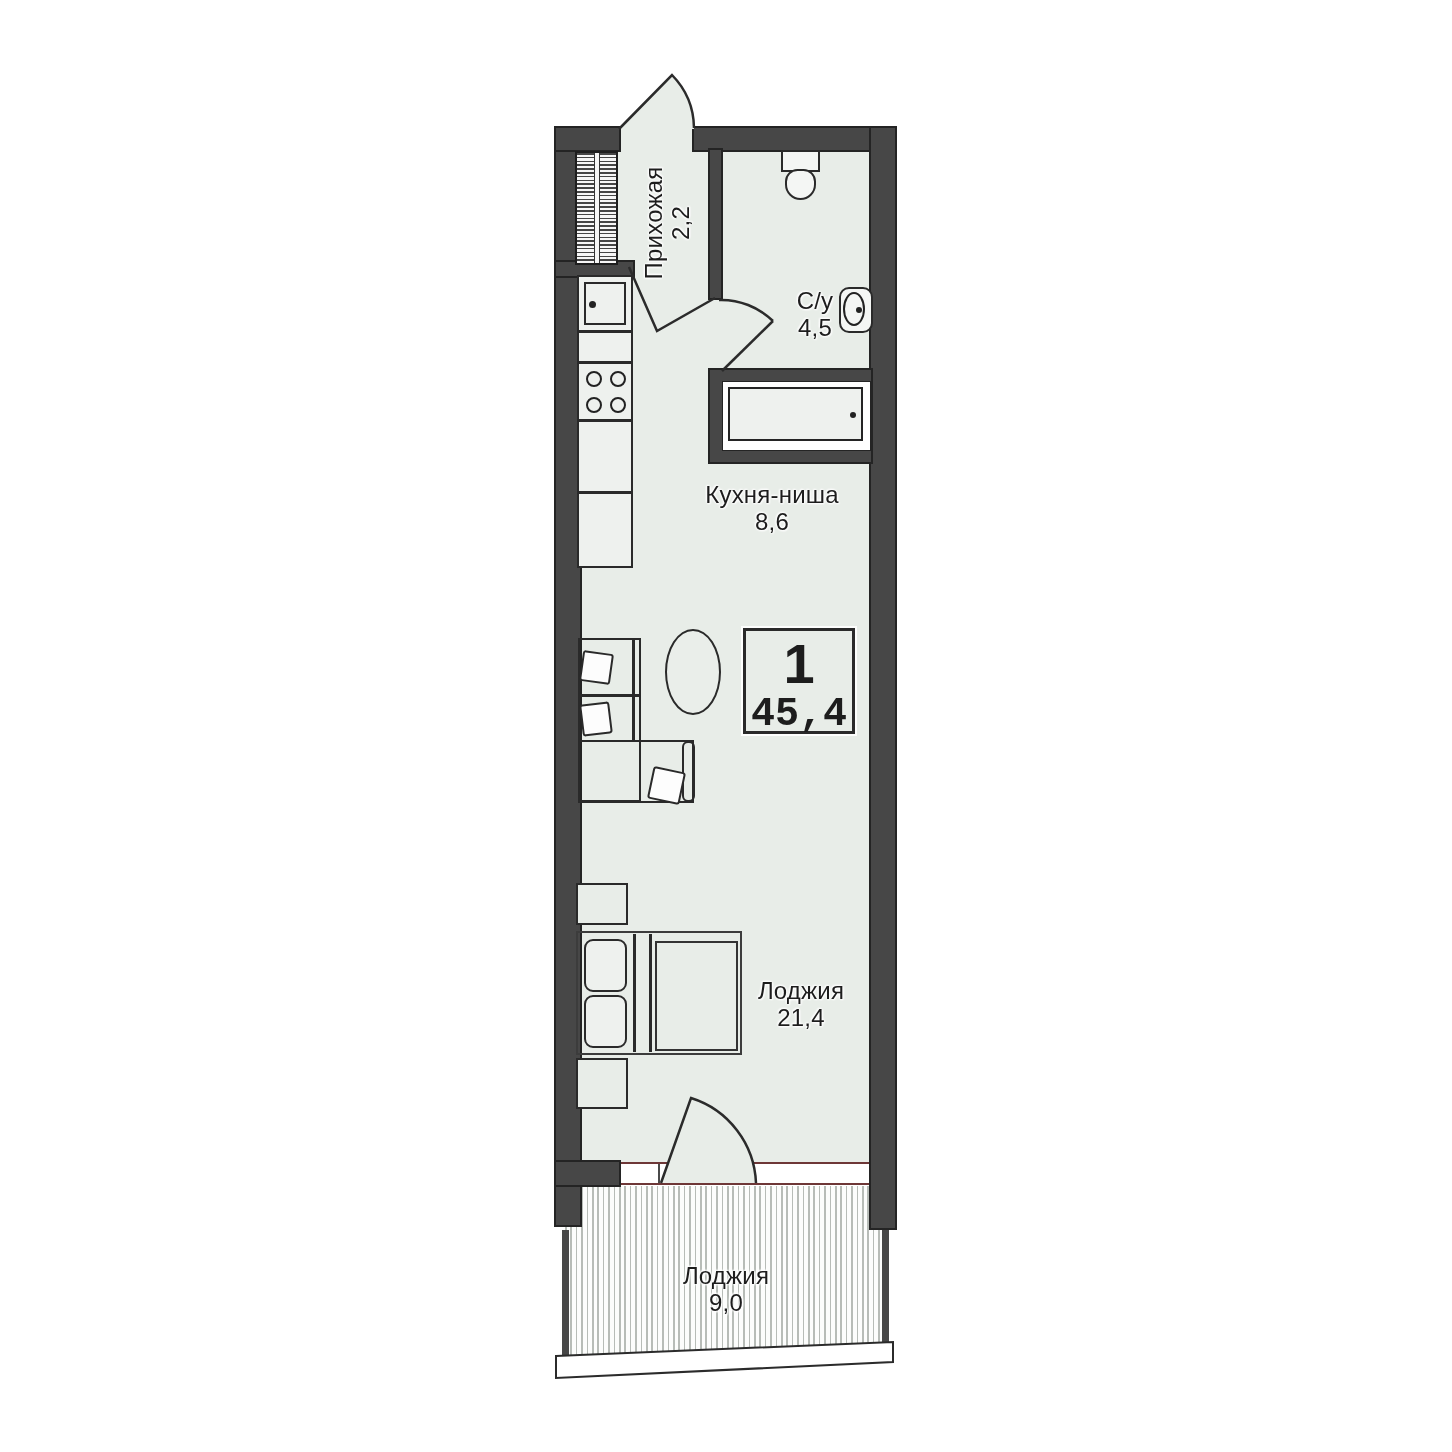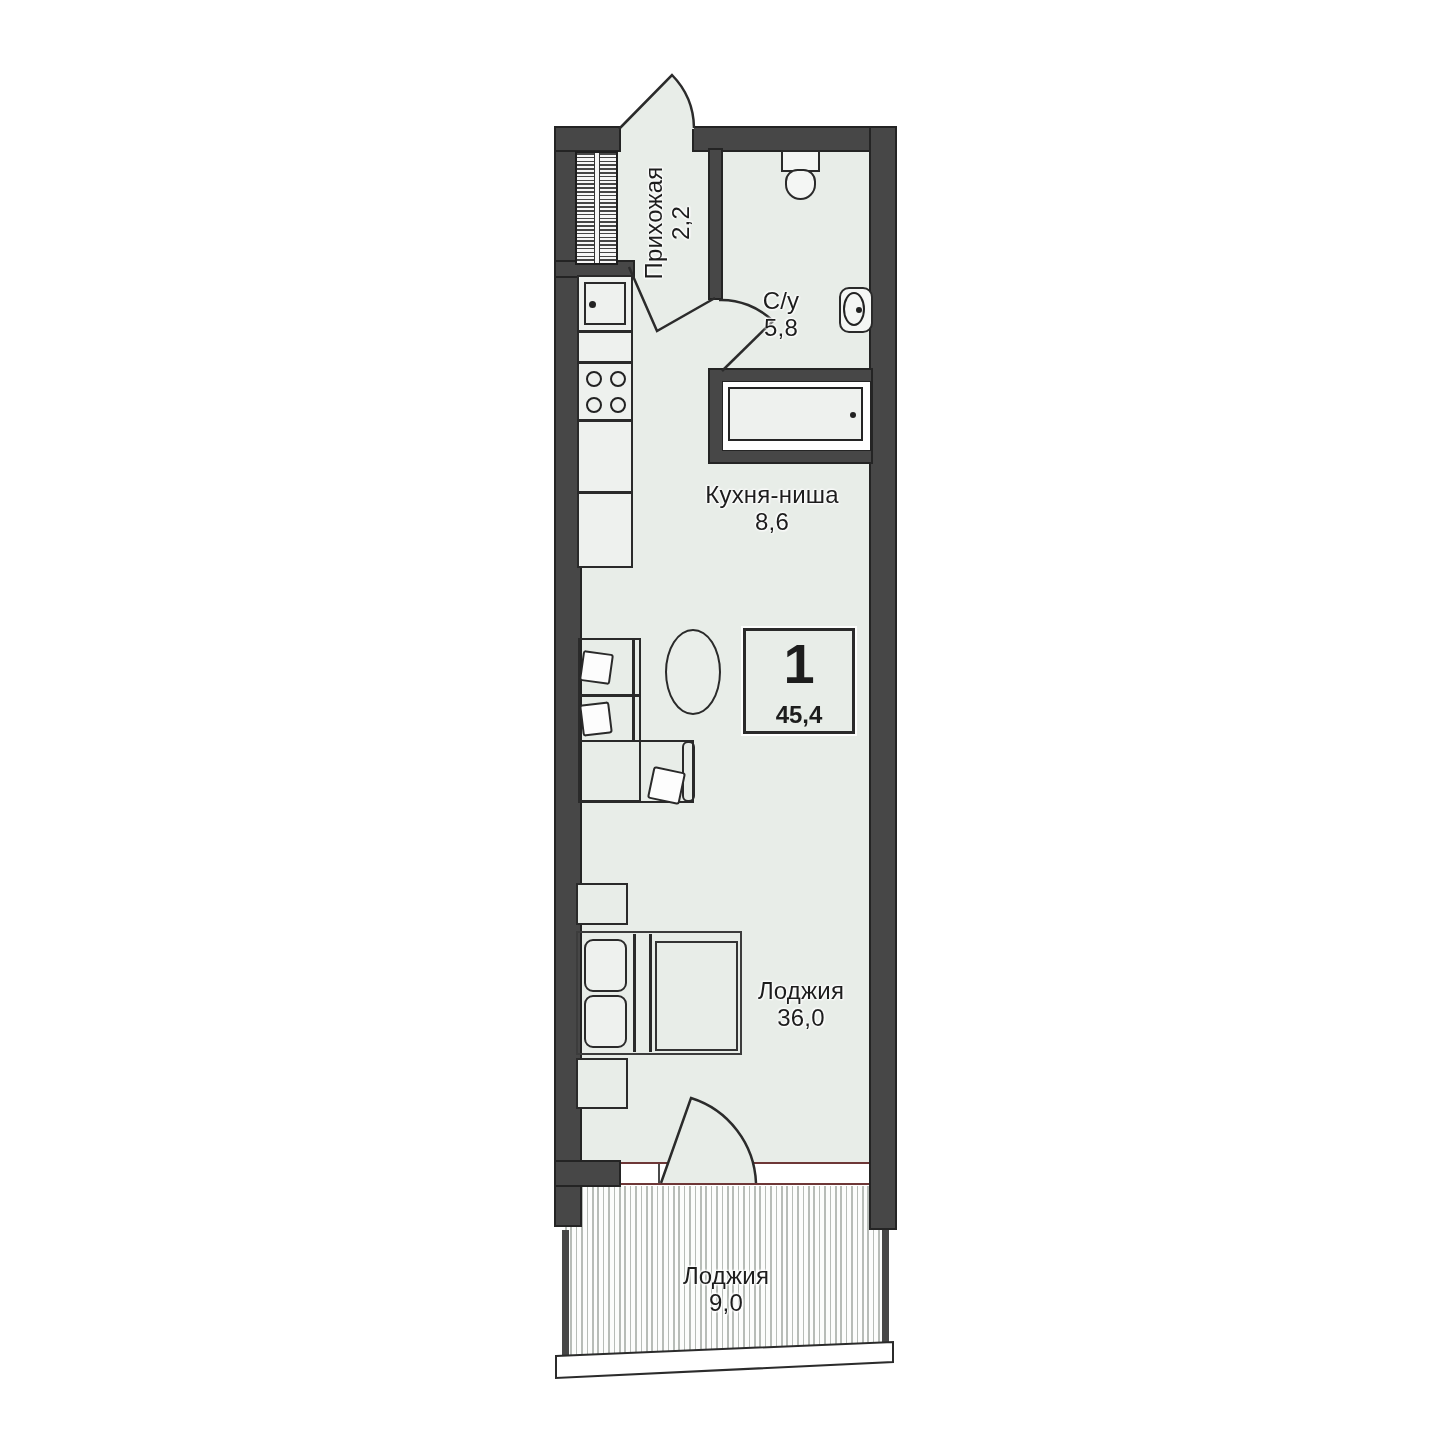--- a/index.html
+++ b/index.html
@@ -36,21 +36,21 @@
   
   .window-band{background:#ffffff;border-top:2.5px solid var(--window_frame,#6e3737);
                border-bottom:2.5px solid var(--window_frame,#6e3737);}
   .band-div{background:#4a4a4a;width:2px;}
   
   .badge{border:3px solid var(--line,#2a2a2a);display:flex;flex-direction:column;align-items:center;
          justify-content:flex-start;padding-top:4px;box-shadow:0 0 0 2px rgba(255,255,255,.9);
          color:var(--text,#1d1d1d);}
   .badge .num{font-size:56px;font-weight:600;line-height:58px;}
   .badge .rule{width:72px;height:3px;background:var(--line,#2a2a2a);margin:2px 0 4px 0;}
-  .badge .area{font-size:24px;font-weight:600;line-height:32px;}
+  .badge .area{font-size:40px;font-weight:600;line-height:32px;font-family:Liberation Mono, monospace;}
   svg{position:absolute;left:0;top:0;pointer-events:none;}
 </style>
 </head>
 <body>
 
 <div id="stage">
 
   <div class="abs floor" style="left:580px;top:150px;width:291px;height:1013px;"></div>
   <div class="abs floor" style="left:619px;top:128px;width:75px;height:24px;"></div>
 
@@ -132,31 +132,31 @@
     <path d="M 661 1183 L 691 1098 A 93 93 0 0 1 756 1183 Z" fill="#e8ede8" stroke="none"></path>
     <path d="M 661 1183 L 691 1098 A 93 93 0 0 1 756 1183" fill="none" stroke="#2b2b2b" stroke-width="2.5"></path>
 
     <polygon points="556,1356 893,1342 893,1362 556,1378" fill="#ffffff" stroke="#2b2b2b" stroke-width="2"></polygon>
   </svg>
 
   <div class="abs label rot" style="left:667px;top:223px;">
     <div>Прихожая</div>
     <div>2,2</div>
   </div>
-  <div class="abs label" style="left:781px;top:314px;">
+  <div class="abs label" style="left:815px;top:314px;">
     <div>С/у</div>
-    <div>5,8</div>
+    <div>4,5</div>
   </div>
   <div class="abs label" style="left:772px;top:508px;">
     <div>Кухня-ниша</div>
     <div>8,6</div>
   </div>
   <div class="abs label" style="left:801px;top:1004px;">
     <div>Лоджия</div>
-    <div>36,0</div>
+    <div>21,4</div>
   </div>
   <div class="abs label" style="left:726px;top:1289px;">
     <div>Лоджия</div>
     <div>9,0</div>
   </div>
 
   <div class="abs badge" style="left:743px;top:628px;width:112px;height:106px;">
     <div class="num">1</div>
     <div class="rule"></div>
     <div class="area">45,4</div>

